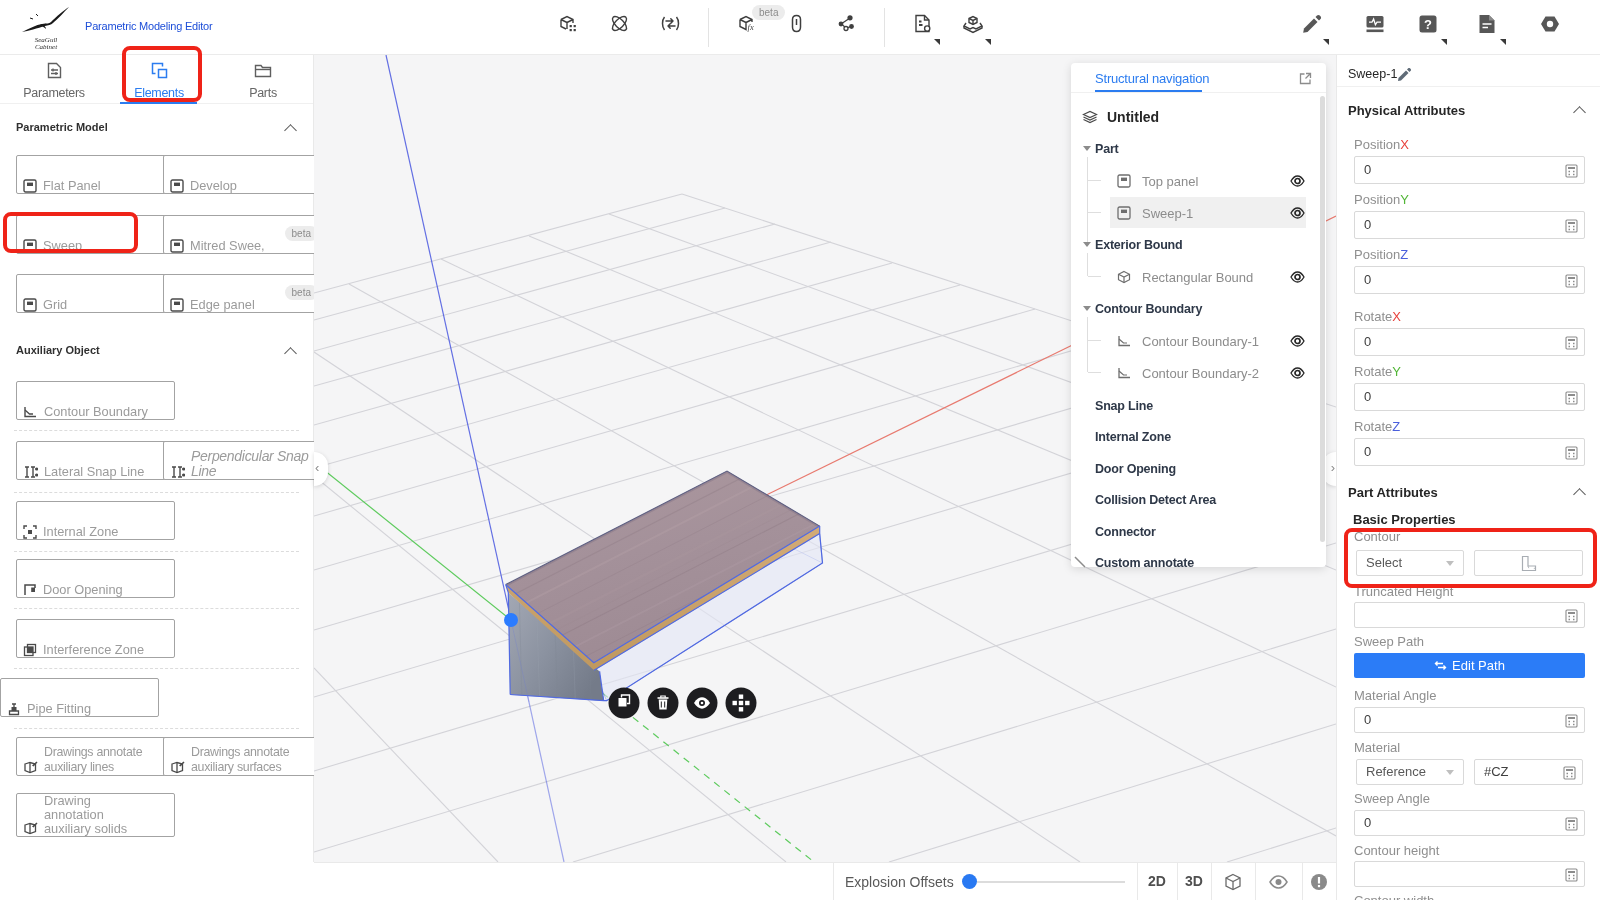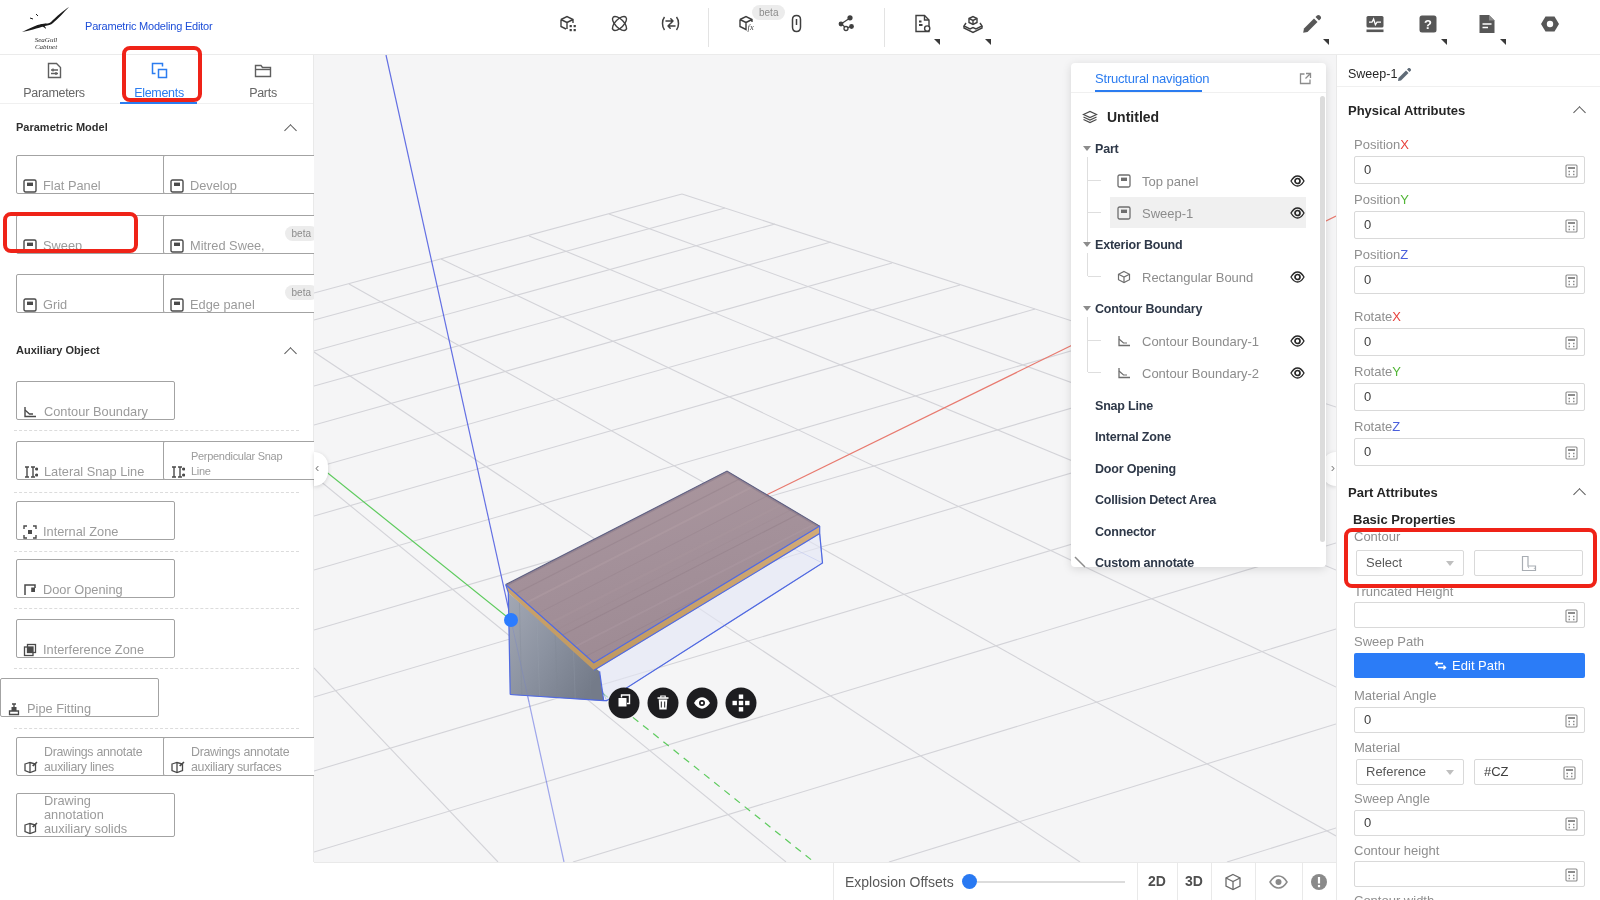--- a/index.html
+++ b/index.html
@@ -201,21 +201,21 @@
           <path d="M2 2 L6 2 M4 2 L4 12 M2 12 L6 12 M8 2 L12 2 M10 2 L10 12 M8 12 L12 12"></path>
           <circle cx="13.6" cy="4" r="0.9" fill="#4a4a4a"></circle>
           <circle cx="13.6" cy="10" r="0.9" fill="#4a4a4a"></circle>
         </svg>Lateral Snap Line</div>
     <div class="abs ebtn ml" style="left:163px; top:386px;">
         <svg width="15" height="14" viewBox="0 0 15 14" fill="none" stroke="#4a4a4a" stroke-width="1.4">
           <path d="M2 2 L6 2 M4 2 L4 12 M2 12 L6 12 M8 2 L12 2 M10 2 L10 12 M8 12 L12 12"></path>
           <circle cx="13.6" cy="4" r="0.9" fill="#4a4a4a"></circle>
           <circle cx="13.6" cy="10" r="0.9" fill="#4a4a4a"></circle>
         </svg>
-        <span style="font-size:11px; letter-spacing:-0.3px;">
+        <span style="font-size:14px; letter-spacing:-0.3px;font-style:italic;">
           <span style="display:block; white-space:nowrap;">Perpendicular Snap</span>
           <span style="display:block; white-space:nowrap;">Line</span>
         </span>
       </div>
     <div class="abs dash" style="top:437px;"></div>
     <div class="abs ebtn" style="left:16px; top:446px;"><svg width="14" height="14" viewBox="0 0 14 14" fill="none" stroke="#4a4a4a" stroke-width="1.4">
           <path d="M1 4 L1 1 L4 1 M10 1 L13 1 L13 4 M13 10 L13 13 L10 13 M4 13 L1 13 L1 10"></path>
           <rect x="5" y="5" width="4" height="4" fill="#4a4a4a" stroke="none"></rect>
         </svg>Internal Zone</div>
     <div class="abs dash" style="top:496px;"></div>

